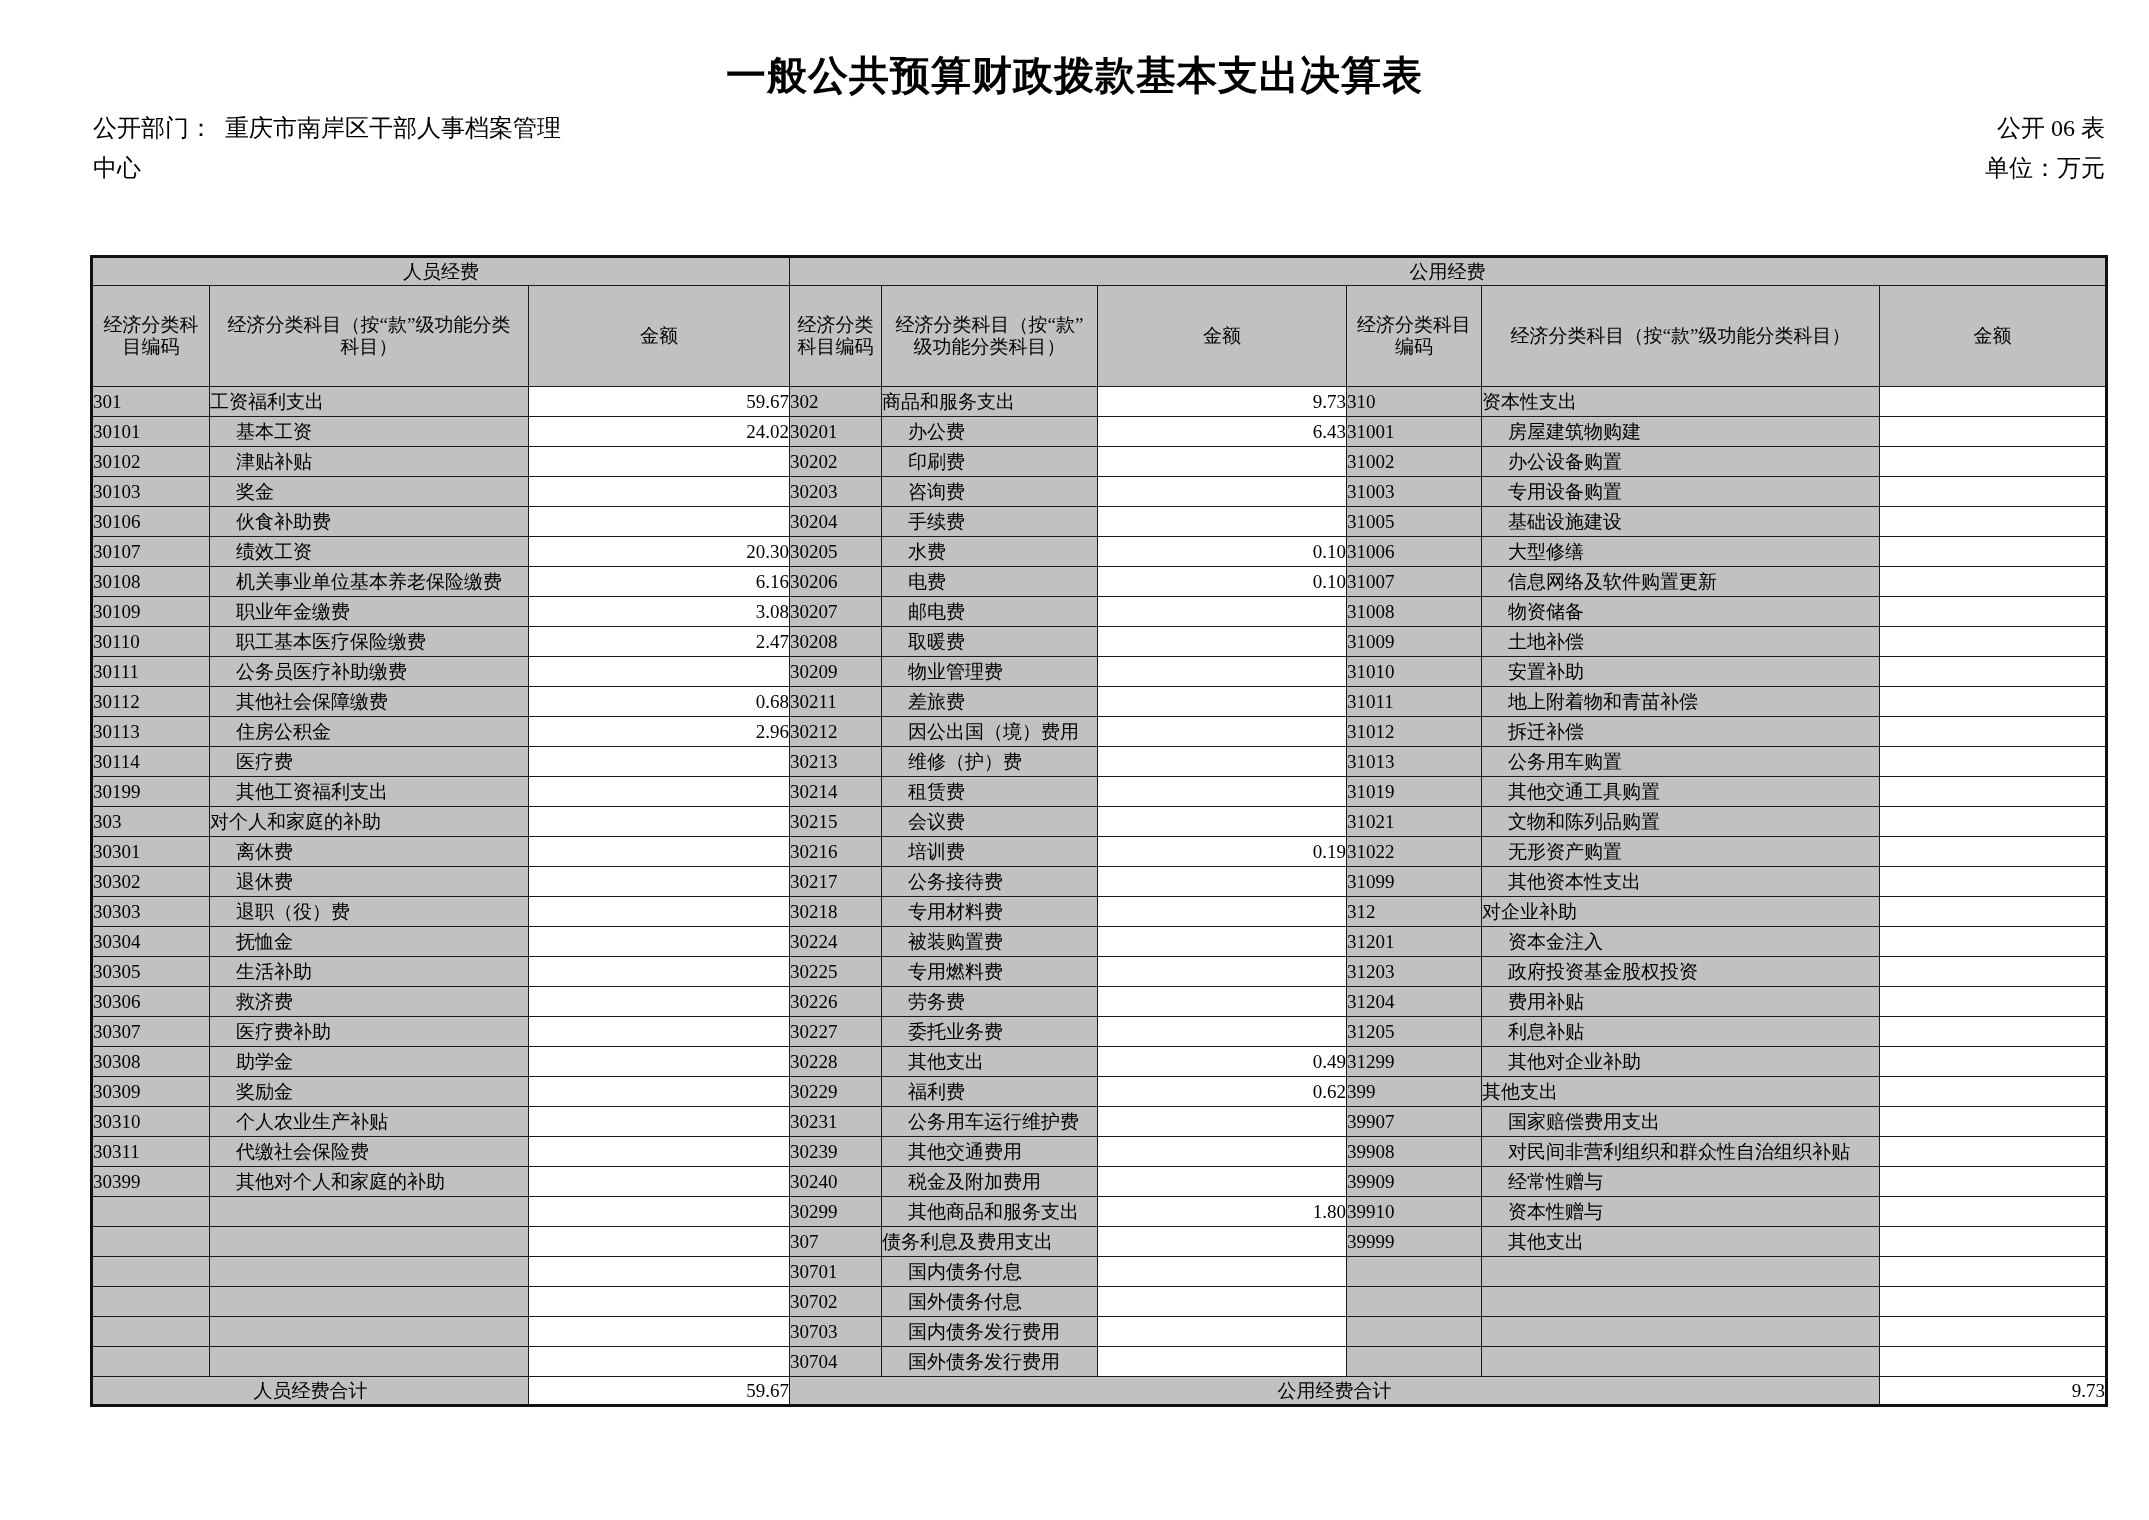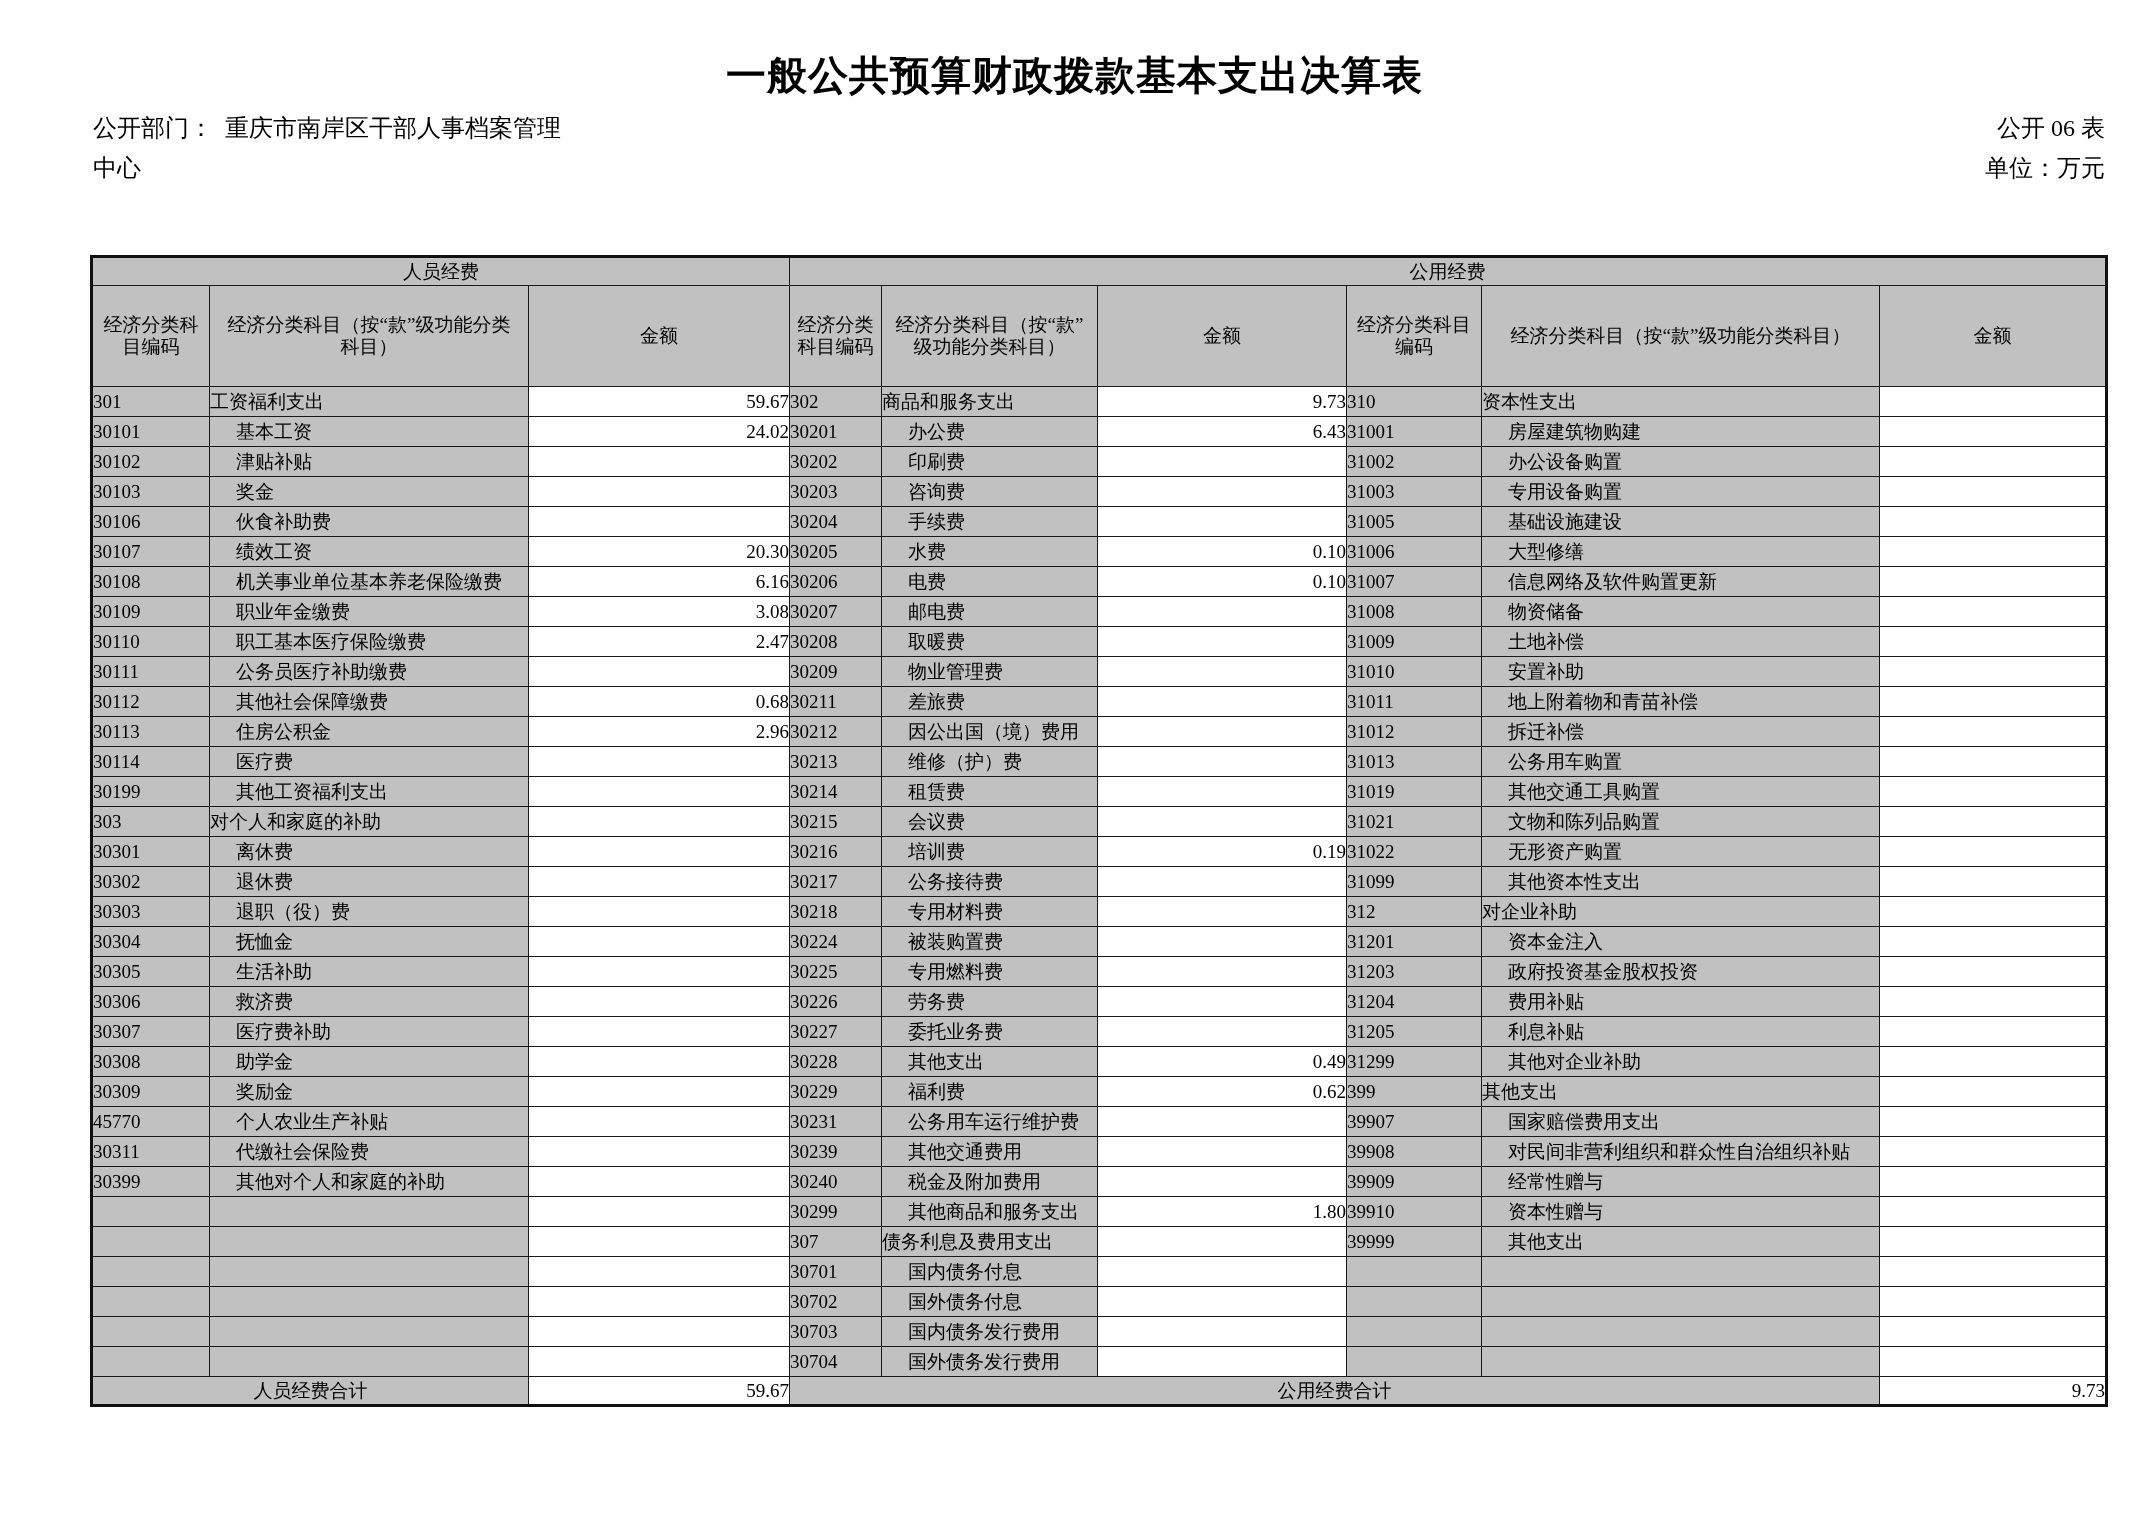--- a/index.html
+++ b/index.html
@@ -335,21 +335,21 @@
           <td class="subj g l1">奖励金</td>
           <td class="amt"></td>
           <td class="code g">30229</td>
           <td class="subj g l1">福利费</td>
           <td class="amt">0.62</td>
           <td class="code g">399</td>
           <td class="subj g l0">其他支出</td>
           <td class="amt"></td>
         </tr>
         <tr>
-          <td class="code g">45770</td>
+          <td class="code g">30310</td>
           <td class="subj g l1">个人农业生产补贴</td>
           <td class="amt"></td>
           <td class="code g">30231</td>
           <td class="subj g l1">公务用车运行维护费</td>
           <td class="amt"></td>
           <td class="code g">39907</td>
           <td class="subj g l1">国家赔偿费用支出</td>
           <td class="amt"></td>
         </tr>
         <tr>

